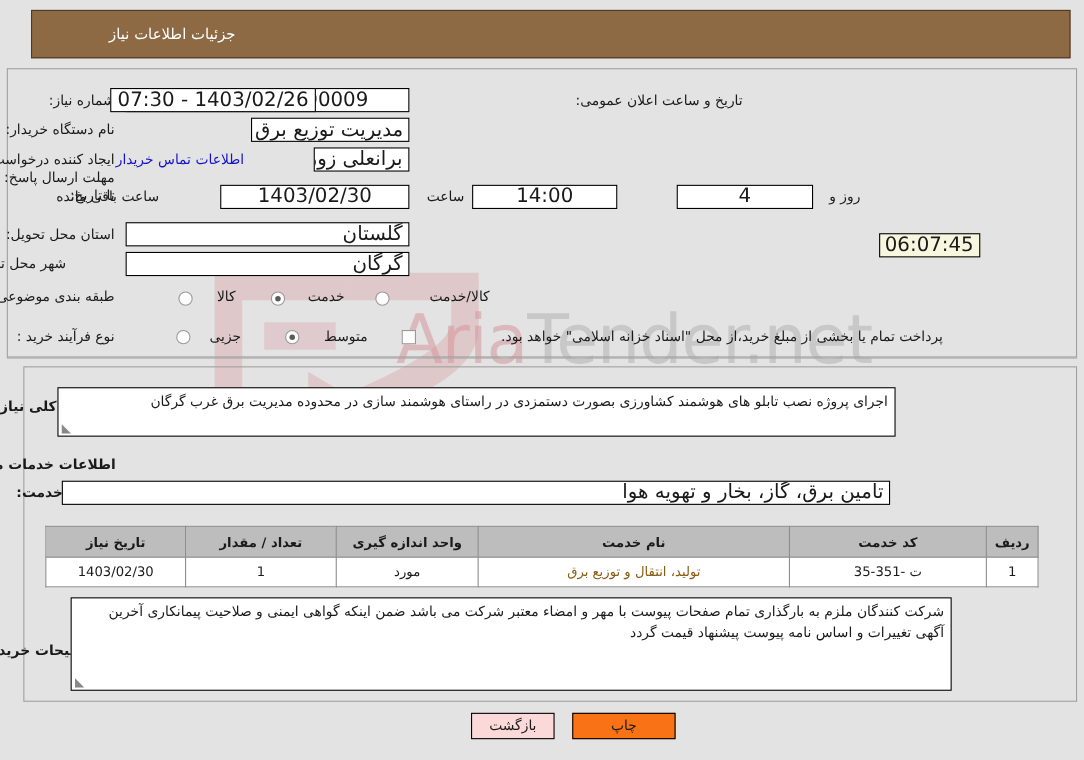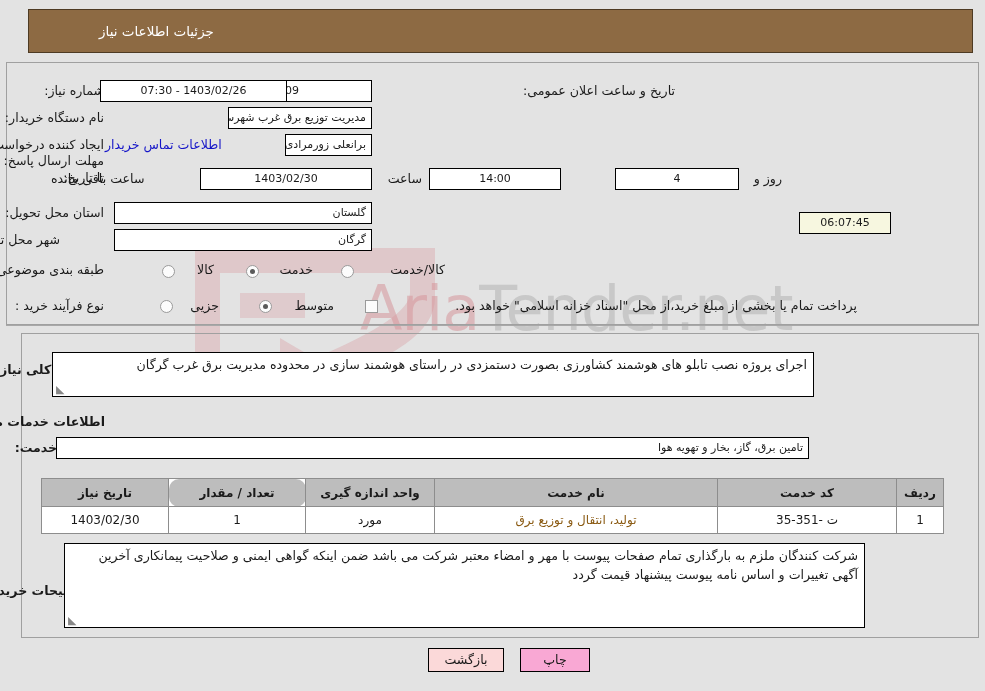--- a/index.html
+++ b/index.html
@@ -87,21 +87,21 @@
   }
   .lbl.bold { font-weight: bold; }
   .lbl.link { color: #1414c8; }
 
   
   .box {
     position: absolute;
     background: #ffffff;
     border: 1px solid #000000;
     box-sizing: border-box;
-    font-size: 11px;
+    font-size: 18px;
     color: #1a1a1a;
     line-height: 20px;
     height: 22px;
     padding: 0 5px;
     z-index: 3;
     white-space: nowrap;
     overflow: hidden;
   }
   .box.c   { text-align: center; }
   .box.r   { text-align: right; }
@@ -199,21 +199,21 @@
     border: 1px solid #000000;
     box-sizing: border-box;
     font-size: 12.6px;
     font-family: "DejaVu Sans", "Liberation Sans", sans-serif;
     line-height: 22px;
     text-align: center;
     cursor: pointer;
     z-index: 3;
     padding: 0;
   }
-  #btn-print  { left: 520px; top: 648px; width: 70px; background: #f9a8d4; color: #1a1a1a; }
+  #btn-print  { left: 520px; top: 648px; width: 94px; background: #f97316; color: #1a1a1a; }
   #btn-back   { left: 428px; top: 648px; width: 76px; background: #fbd9d9; color: #1a1a1a; }
 
   .sep {
     position: absolute;
     left: 6px;
     width: 973px;
     height: 0;
     border-top: 1px solid #a8a8a8;
     z-index: 1;
   }
@@ -304,21 +304,21 @@
   <div class="lbl bold" style="right:893px; top:440px;">گروه خدمت:</div>
   <div class="box r" style="right:176px; top:437px; left:56px;">تامین برق، گاز، بخار و تهویه هوا</div>
 
   <table id="tbl">
     <thead>
       <tr>
         <th style="width:38px;">ردیف</th>
         <th style="width:170px;">کد خدمت</th>
         <th>نام خدمت</th>
         <th style="width:120px;">واحد اندازه گیری</th>
-        <th style="width:128px;border-radius:10px;">تعداد / مقدار</th>
+        <th style="width:128px;">تعداد / مقدار</th>
         <th style="width:118px;">تاریخ نیاز</th>
       </tr>
     </thead>
     <tbody>
       <tr>
         <td class="dark">1</td>
         <td class="dark">ت -351-35</td>
         <td>تولید، انتقال و توزیع برق</td>
         <td class="dark">مورد</td>
         <td class="dark">1</td>

